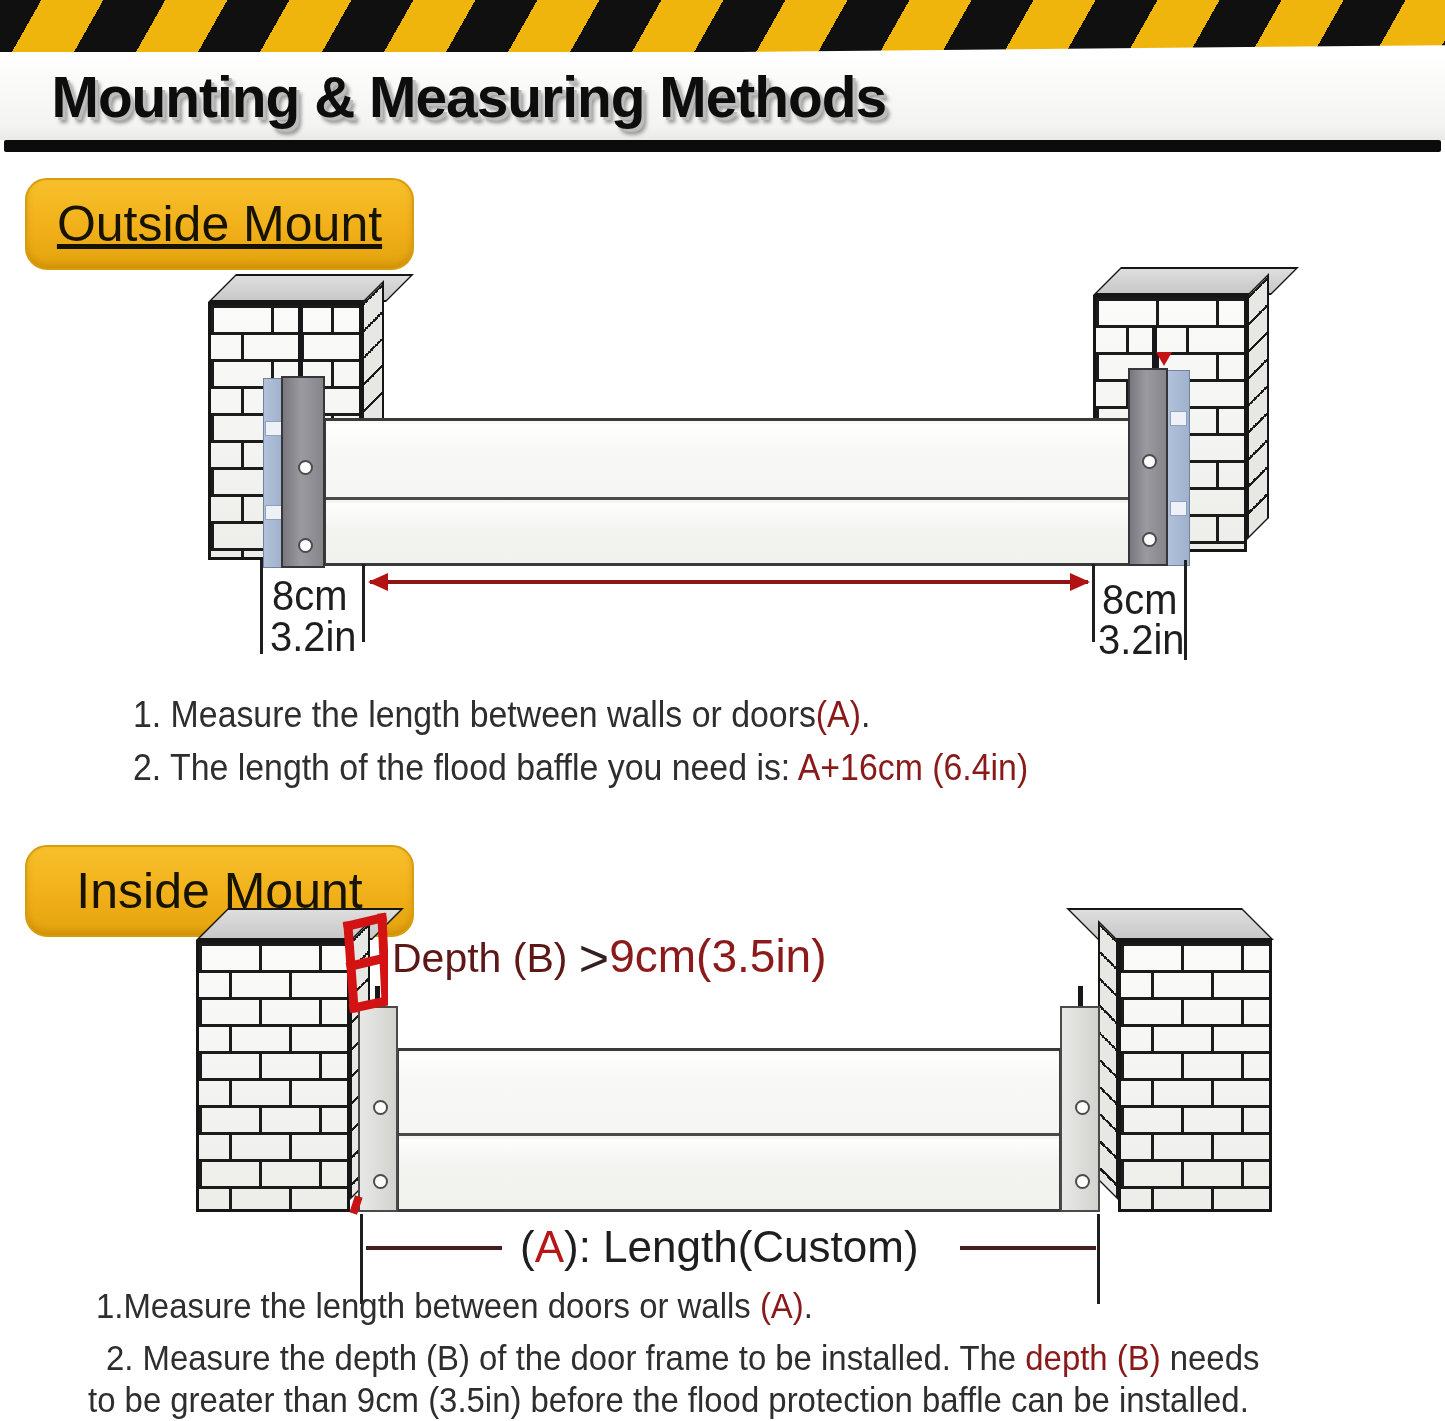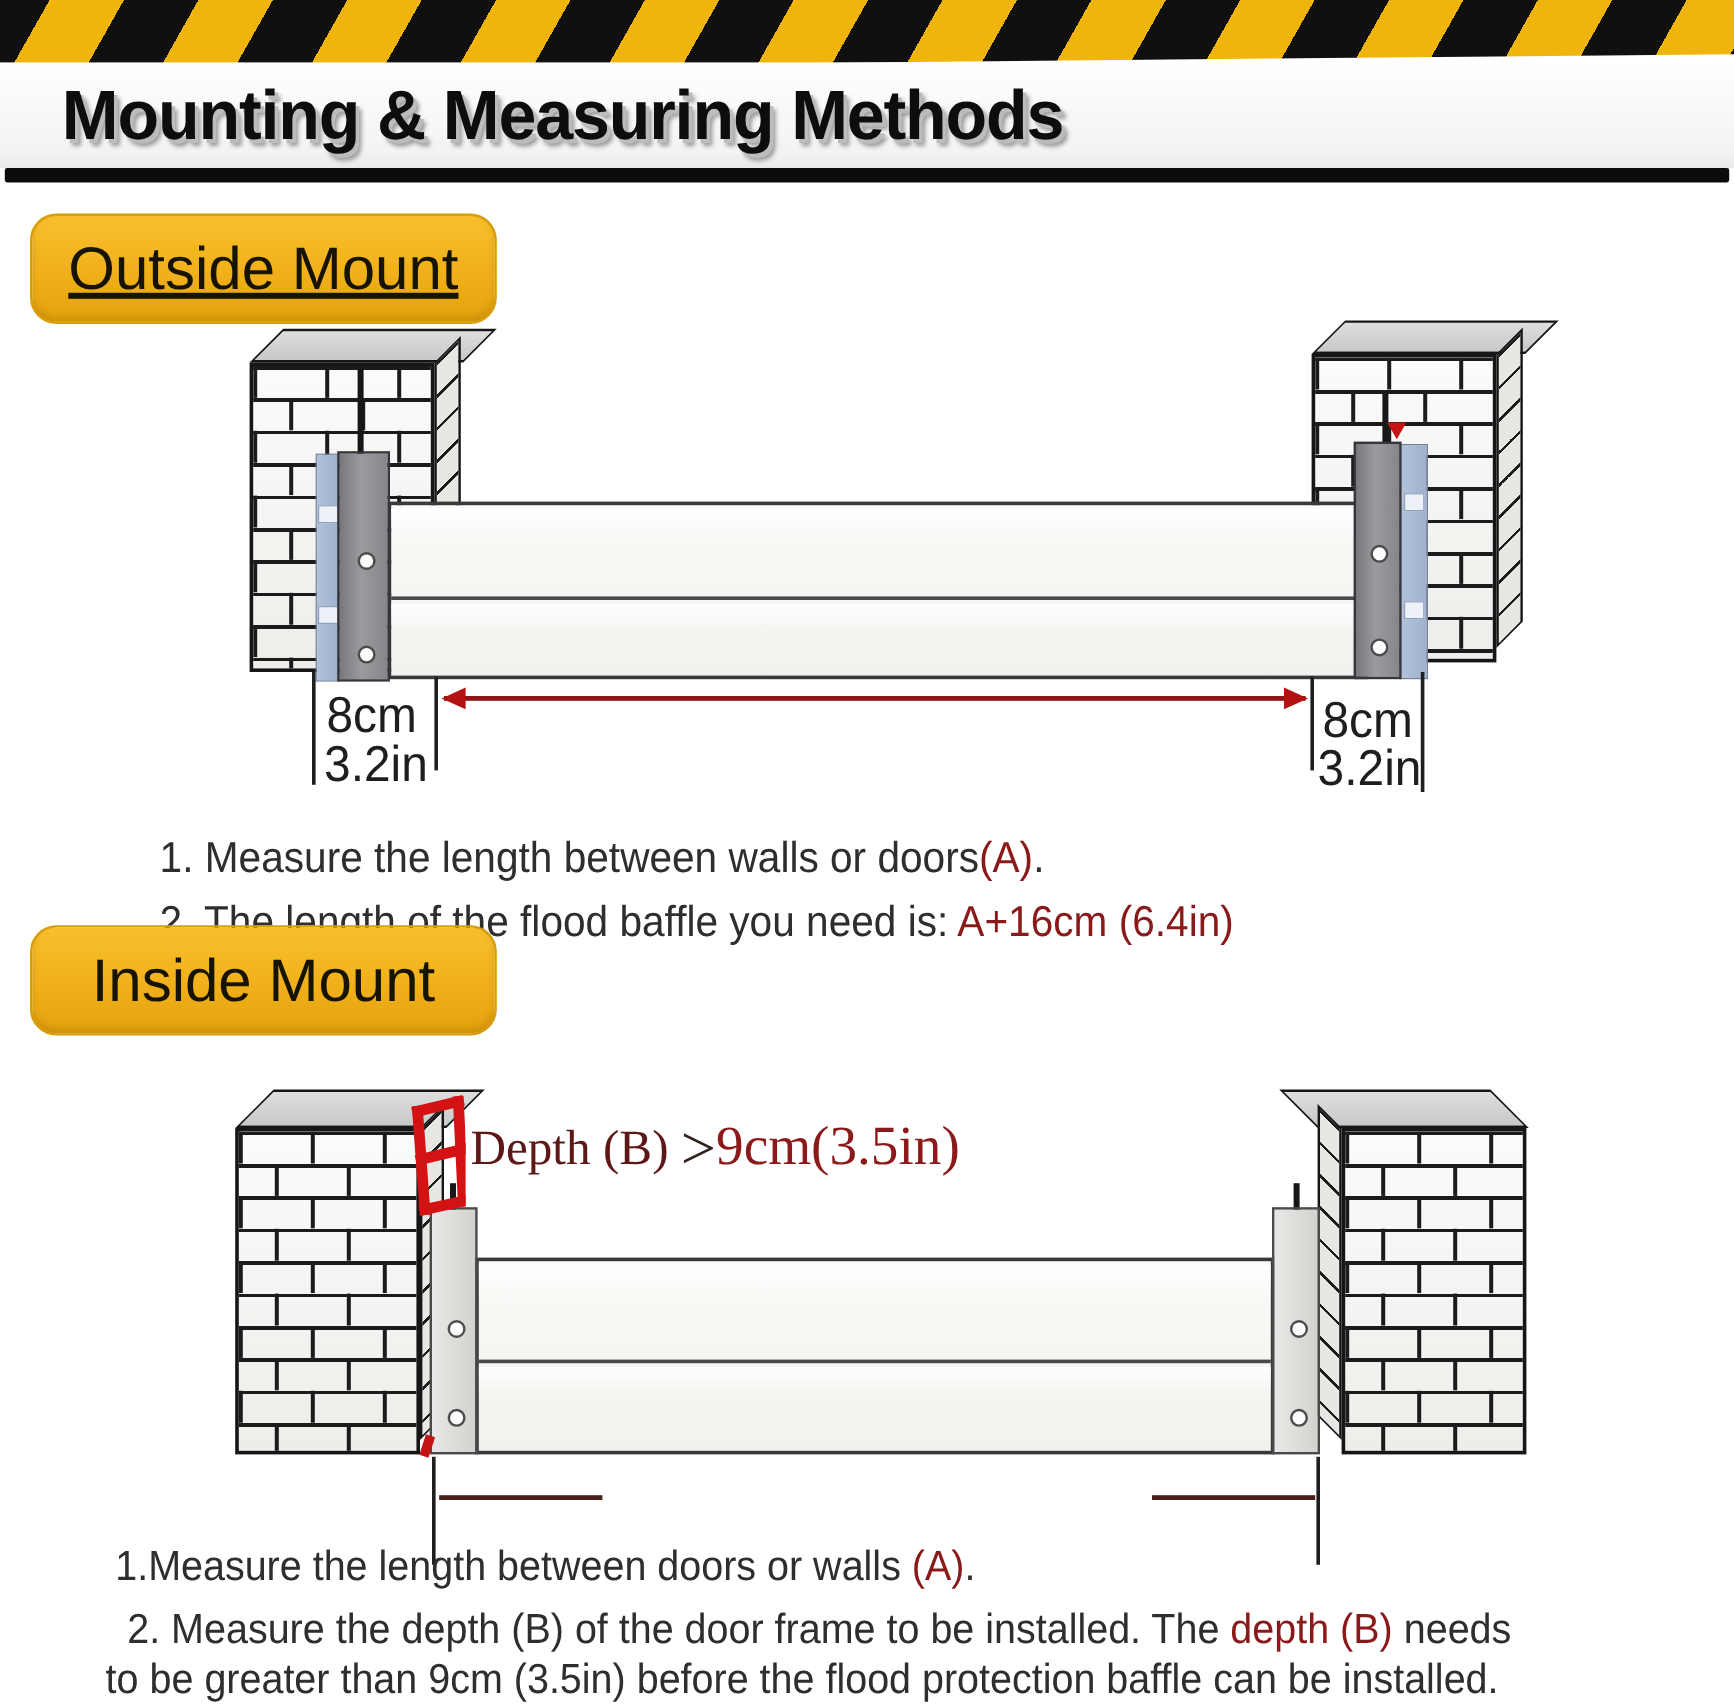--- a/index.html
+++ b/index.html
@@ -91,21 +91,21 @@
   .dimline .ah{position:absolute; top:-7px; width:0; height:0; border-top:9px solid transparent; border-bottom:9px solid transparent;}
   .dimline .ah.left{left:-2px; border-right:20px solid #b31212;}
   .dimline .ah.right{right:-2px; border-left:20px solid #b31212;}
   .maroonline{position:absolute; height:4px; background:#4a1d1d;}
 
   .dimtext{position:absolute; font-size:42px; color:#1e1e1e; white-space:nowrap; transform:scaleX(.95); transform-origin:left;}
   .alabel{position:absolute; white-space:nowrap;}
   .alabel .bigA{font-size:52px; font-weight:bold; color:#d81414;}
   .alabel .rest{font-size:40px; color:#1e1e1e;}
 
-  .depthlabel{position:absolute; white-space:nowrap;font-family:Liberation Serif, serif;}
+  .depthlabel{position:absolute; white-space:nowrap;}
   .depthlabel .d1{font-size:41px; color:#5d1717;}
   .depthlabel .gt{font-size:52px; color:#33211f; vertical-align:-4px;}
   .depthlabel .d2{font-size:46px; color:#8c1a1a;}
 
   .lenlabel{position:absolute; white-space:nowrap; font-size:44px; color:#1e1e1e;}
   .lenlabel .redA{color:#b51717;}
 
   .step{position:absolute; font-size:36px; color:#2e2e2e; white-space:nowrap; transform:scaleX(.94); transform-origin:left; letter-spacing:0;}
   .step .hl{color:#8a1a1a;}
   .step.small{font-size:35px;}
@@ -178,21 +178,21 @@
   <div class="dimtext" style="left:1098px; top:616px;"><span>3.2in</span></div>
 
 
   <div class="step" style="left:133px; top:694px;">
     <span>1. Measure the length between walls or doors</span><span class="hl">(A)</span><span>.</span>
   </div>
   <div class="step" style="left:133px; top:747px;">
     <span>2. The length of the flood baffle you need is: </span><span class="hl">A+16cm (6.4in)</span>
   </div>
 
-  <div class="badge" style="left:25px; top:771px; width:385px; height:88px;">
+  <div class="badge" style="left:25px; top:845px; width:385px; height:88px;">
     <span>Inside Mount</span>
   </div>
 
   <div class="topface" style="left:196px; top:908px; width:176px; height:32px;"></div>
   <div class="brickface" style="left:196px; top:940px; width:154px; height:272px;"></div>
   <div class="sideface" style="left:350px; top:940px; width:20px; height:260px;"></div>
 
   <div class="topface leftlean" style="left:1098px; top:908px; width:176px; height:32px;"></div>
   <div class="sideface leftside" style="left:1098px; top:940px; width:20px; height:260px;"></div>
   <div class="brickface" style="left:1118px; top:940px; width:154px; height:272px;"></div>
@@ -226,20 +226,23 @@
   </svg>
 
   <div class="depthlabel" style="left:392px; top:928px;">
     <span class="d1">Depth (B) </span><span class="gt">&gt;</span><span class="d2">9cm(3.5in)</span>
   </div>
 
   <div class="tick" style="left:360px; top:1214px; height:90px;"></div>
   <div class="tick" style="left:1097px; top:1214px; height:90px;"></div>
   <div class="maroonline" style="left:366px; top:1246px; width:136px;"></div>
   <div class="maroonline" style="left:960px; top:1246px; width:136px;"></div>
+  <div class="lenlabel" style="left:520px; top:1222px;">
+    <span>(</span><span class="redA">A</span><span>): Length(Custom)</span>
+  </div>
 
   <div class="step small" style="left:96px; top:1286px;">
     <span>1.Measure the length between doors or walls </span><span class="hl">(A)</span><span>.</span>
   </div>
   <div class="step small" style="left:106px; top:1338px;">
     <span>2. Measure the depth (B) of the door frame to be installed. The </span><span class="hl">depth (B)</span><span> needs</span>
   </div>
   <div class="step small" style="left:88px; top:1380px;">
     <span>to be greater than 9cm (3.5in) before the flood protection baffle can be installed.</span>
   </div>

